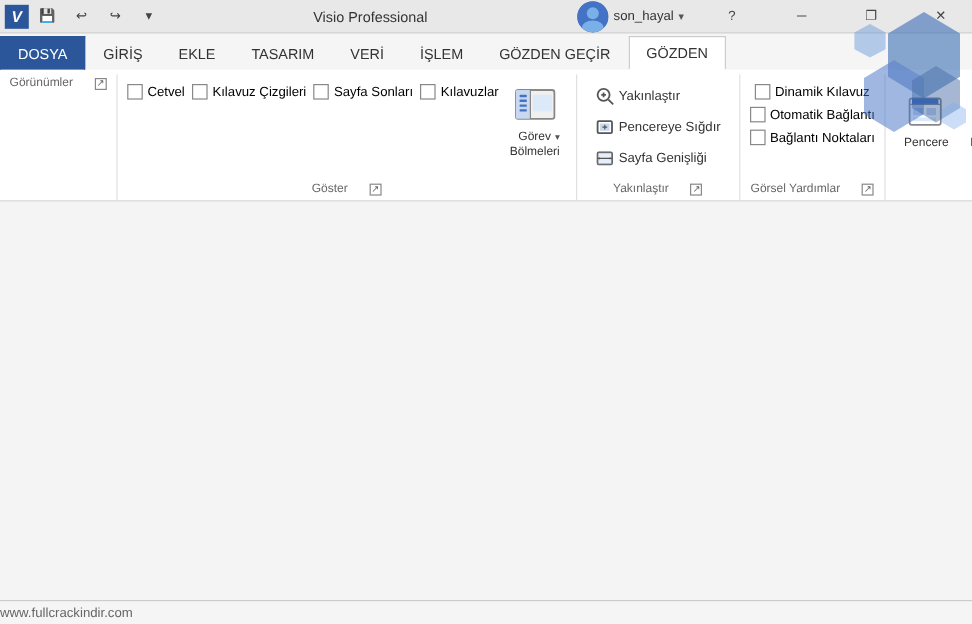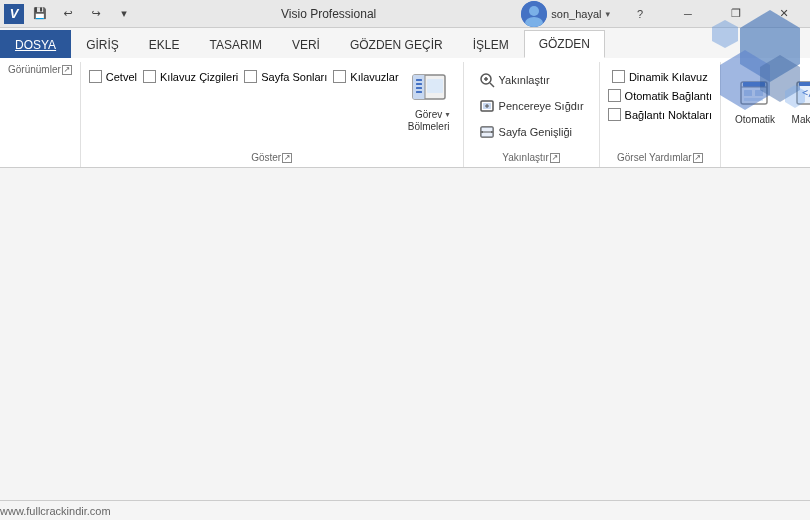--- a/index.html
+++ b/index.html
@@ -71,21 +71,20 @@
       font-size: 12px;
       color: #333;
       border: 1px solid transparent;
       border-bottom: none;
       margin-bottom: 0;
     }
     .tab.active {
       background: #2b579a;
       color: white;
       border-color: #2b579a;
-      text-decoration: underline;
     }
     .tab.selected {
       background: white;
       color: #333;
       border: 1px solid #ccc;
       border-bottom: 1px solid white;
       position: relative;
       z-index: 2;
     }
 
@@ -118,21 +117,21 @@
     }
 
     .ribbon-group-label {
       font-size: 10px;
       color: #666;
       text-align: center;
       padding: 2px 0 4px 0;
       display: flex;
       align-items: center;
       justify-content: center;
-      gap: 1px;
+      gap: 18px;
     }
     .group-expand {
       width: 10px; height: 10px;
       border: 1px solid #888;
       font-size: 8px;
       display: flex; align-items: center; justify-content: center;
       cursor: pointer;
     }
 
     
@@ -232,21 +231,21 @@
       <span style="font-style:italic;font-size:13px;font-weight:bold;color:white;">V</span>
     </div>
     <button class="qat-btn" title="Save">💾</button>
     <button class="qat-btn" title="Undo">↩</button>
     <button class="qat-btn" title="Redo">↪</button>
     <button class="qat-btn">▾</button>
   </div>
   <div id="title-bar-center">
     <span>Visio Professional</span>
   </div>
-  <div id="title-bar-right" style="display:flex;align-items:center;gap:4px;">
+  <div id="title-bar-right" style="display:flex;align-items:center;gap:14px;">
     <div id="user-area">
       <div class="user-avatar">
         <svg width="26" height="26" viewBox="0 0 26 26">
           <rect width="26" height="26" fill="#4472c4" rx="13"></rect>
           <circle cx="13" cy="10" r="5" fill="#7ab0e8"></circle>
           <ellipse cx="13" cy="22" rx="9" ry="6" fill="#7ab0e8"></ellipse>
         </svg>
       </div>
       <span class="user-name">son_hayal</span>
       <span style="font-size:9px;color:#555;">▾</span>
@@ -268,24 +267,24 @@
   <div class="tab">
     <span>EKLE</span>
   </div>
   <div class="tab">
     <span>TASARIM</span>
   </div>
   <div class="tab">
     <span>VERİ</span>
   </div>
   <div class="tab">
+    <span>İŞLEM</span>
+  </div>
+  <div class="tab">
     <span>GÖZDEN GEÇİR</span>
-  </div>
-  <div class="tab">
-    <span>İŞLEM</span>
   </div>
   <div class="tab selected">
     <span>GÖZDEN</span>
   </div>
 </div>
 
 <div id="ribbon">
 
   <div class="ribbon-group">
     <div class="ribbon-group-label">
@@ -411,21 +410,21 @@
         <div class="icon-area">
           <svg width="36" height="36" viewBox="0 0 36 36">
             <rect x="4" y="6" width="26" height="22" rx="2" fill="none" stroke="#888" stroke-width="1.5"></rect>
             <rect x="6" y="6" width="22" height="5" fill="#4472c4" rx="1"></rect>
             <line x1="4" y1="11" x2="30" y2="11" stroke="#888" stroke-width="1"></line>
             <rect x="7" y="14" width="8" height="6" fill="#c8d8f0" rx="0.5"></rect>
             <rect x="18" y="14" width="8" height="6" fill="#c8d8f0" rx="0.5"></rect>
             <rect x="7" y="22" width="19" height="3" fill="#dce9f8" rx="0.5"></rect>
           </svg>
         </div>
-        <span style="font-size:10px;">Otomatik</span>
+        <span style="font-size:10px;">Pencere</span>
       </div>
       <div class="ribbon-btn-large">
         <div class="icon-area">
           <svg width="36" height="36" viewBox="0 0 36 36">
             <rect x="4" y="6" width="26" height="22" rx="2" fill="#e8f0fb" stroke="#888" stroke-width="1.5"></rect>
             <text x="18" y="20" text-anchor="middle" font-size="10" fill="#4472c4" font-family="monospace">&lt;/&gt;</text>
             <rect x="6" y="6" width="22" height="4" fill="#4472c4" rx="1"></rect>
           </svg>
         </div>
         <span style="font-size:10px;">Makrolar</span>

